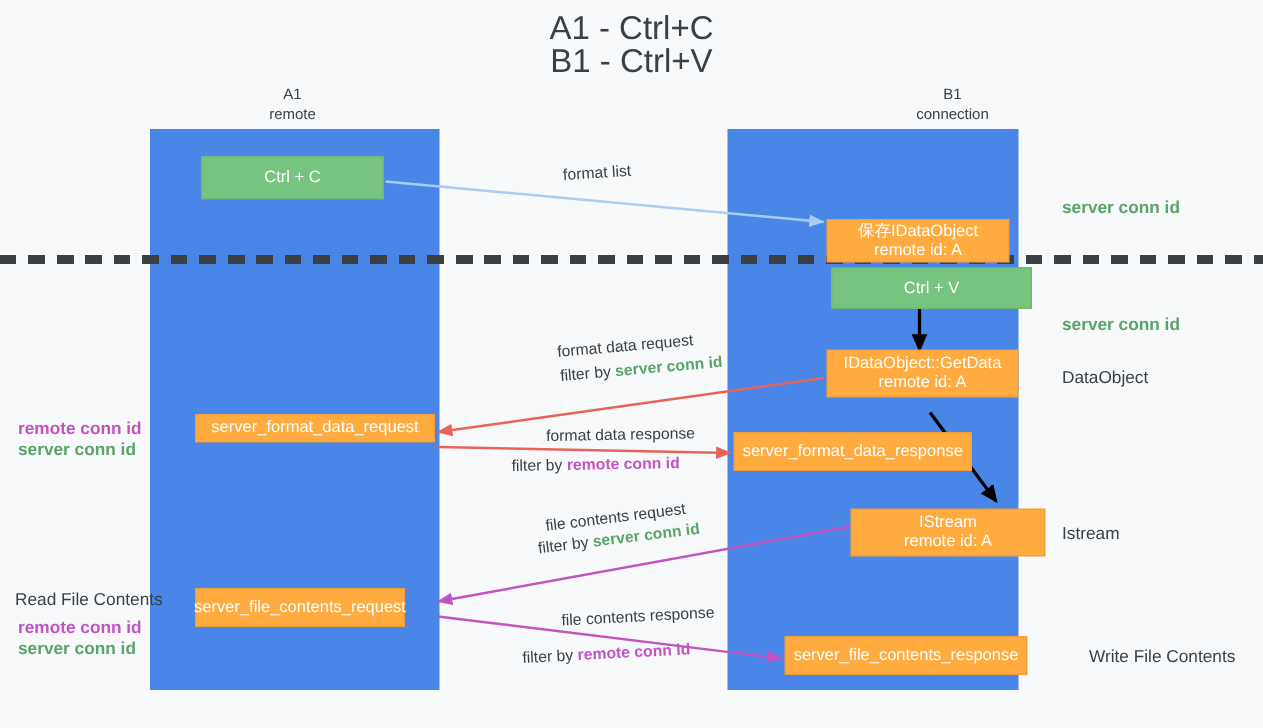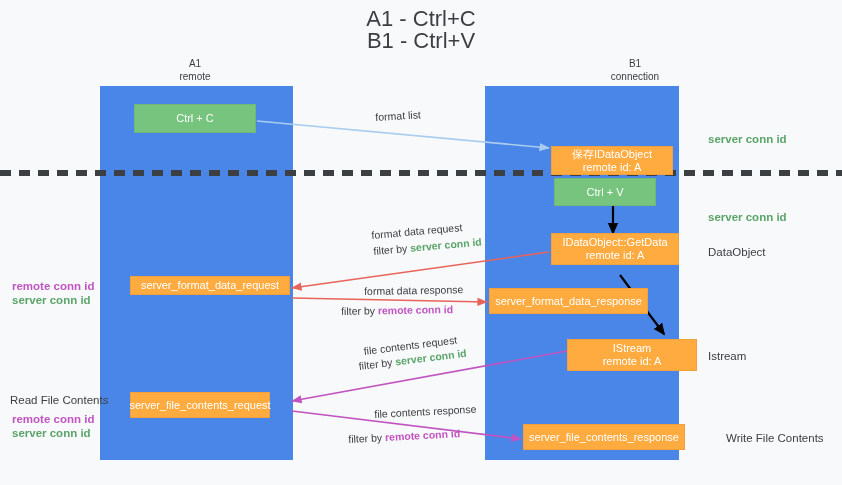--- a/index.html
+++ b/index.html
@@ -124,21 +124,21 @@
 
   <div class="abs box green" style="left:134px;top:104px;width:122px;height:29px;">
     <span>Ctrl + C</span>
   </div>
 
   <div class="abs box orange" style="left:551px;top:128px;width:122px;height:29px;margin-top:18px;">
     <span>保存IDataObject</span>
     <span class="l2">remote id: A</span>
   </div>
 
-  <div class="abs box green" style="left:554px;top:178px;width:102px;height:28px;">
+  <div class="abs box green" style="left:554px;top:178px;width:134px;height:28px;">
     <span>Ctrl + V</span>
   </div>
 
   <div class="abs box orange" style="left:551px;top:233px;width:128px;height:32px;">
     <span>IDataObject::GetData</span>
     <span class="l2">remote id: A</span>
   </div>
 
   <div class="abs box orange" style="left:130px;top:276px;width:160px;height:19px;">
     <span>server_format_data_request</span>

